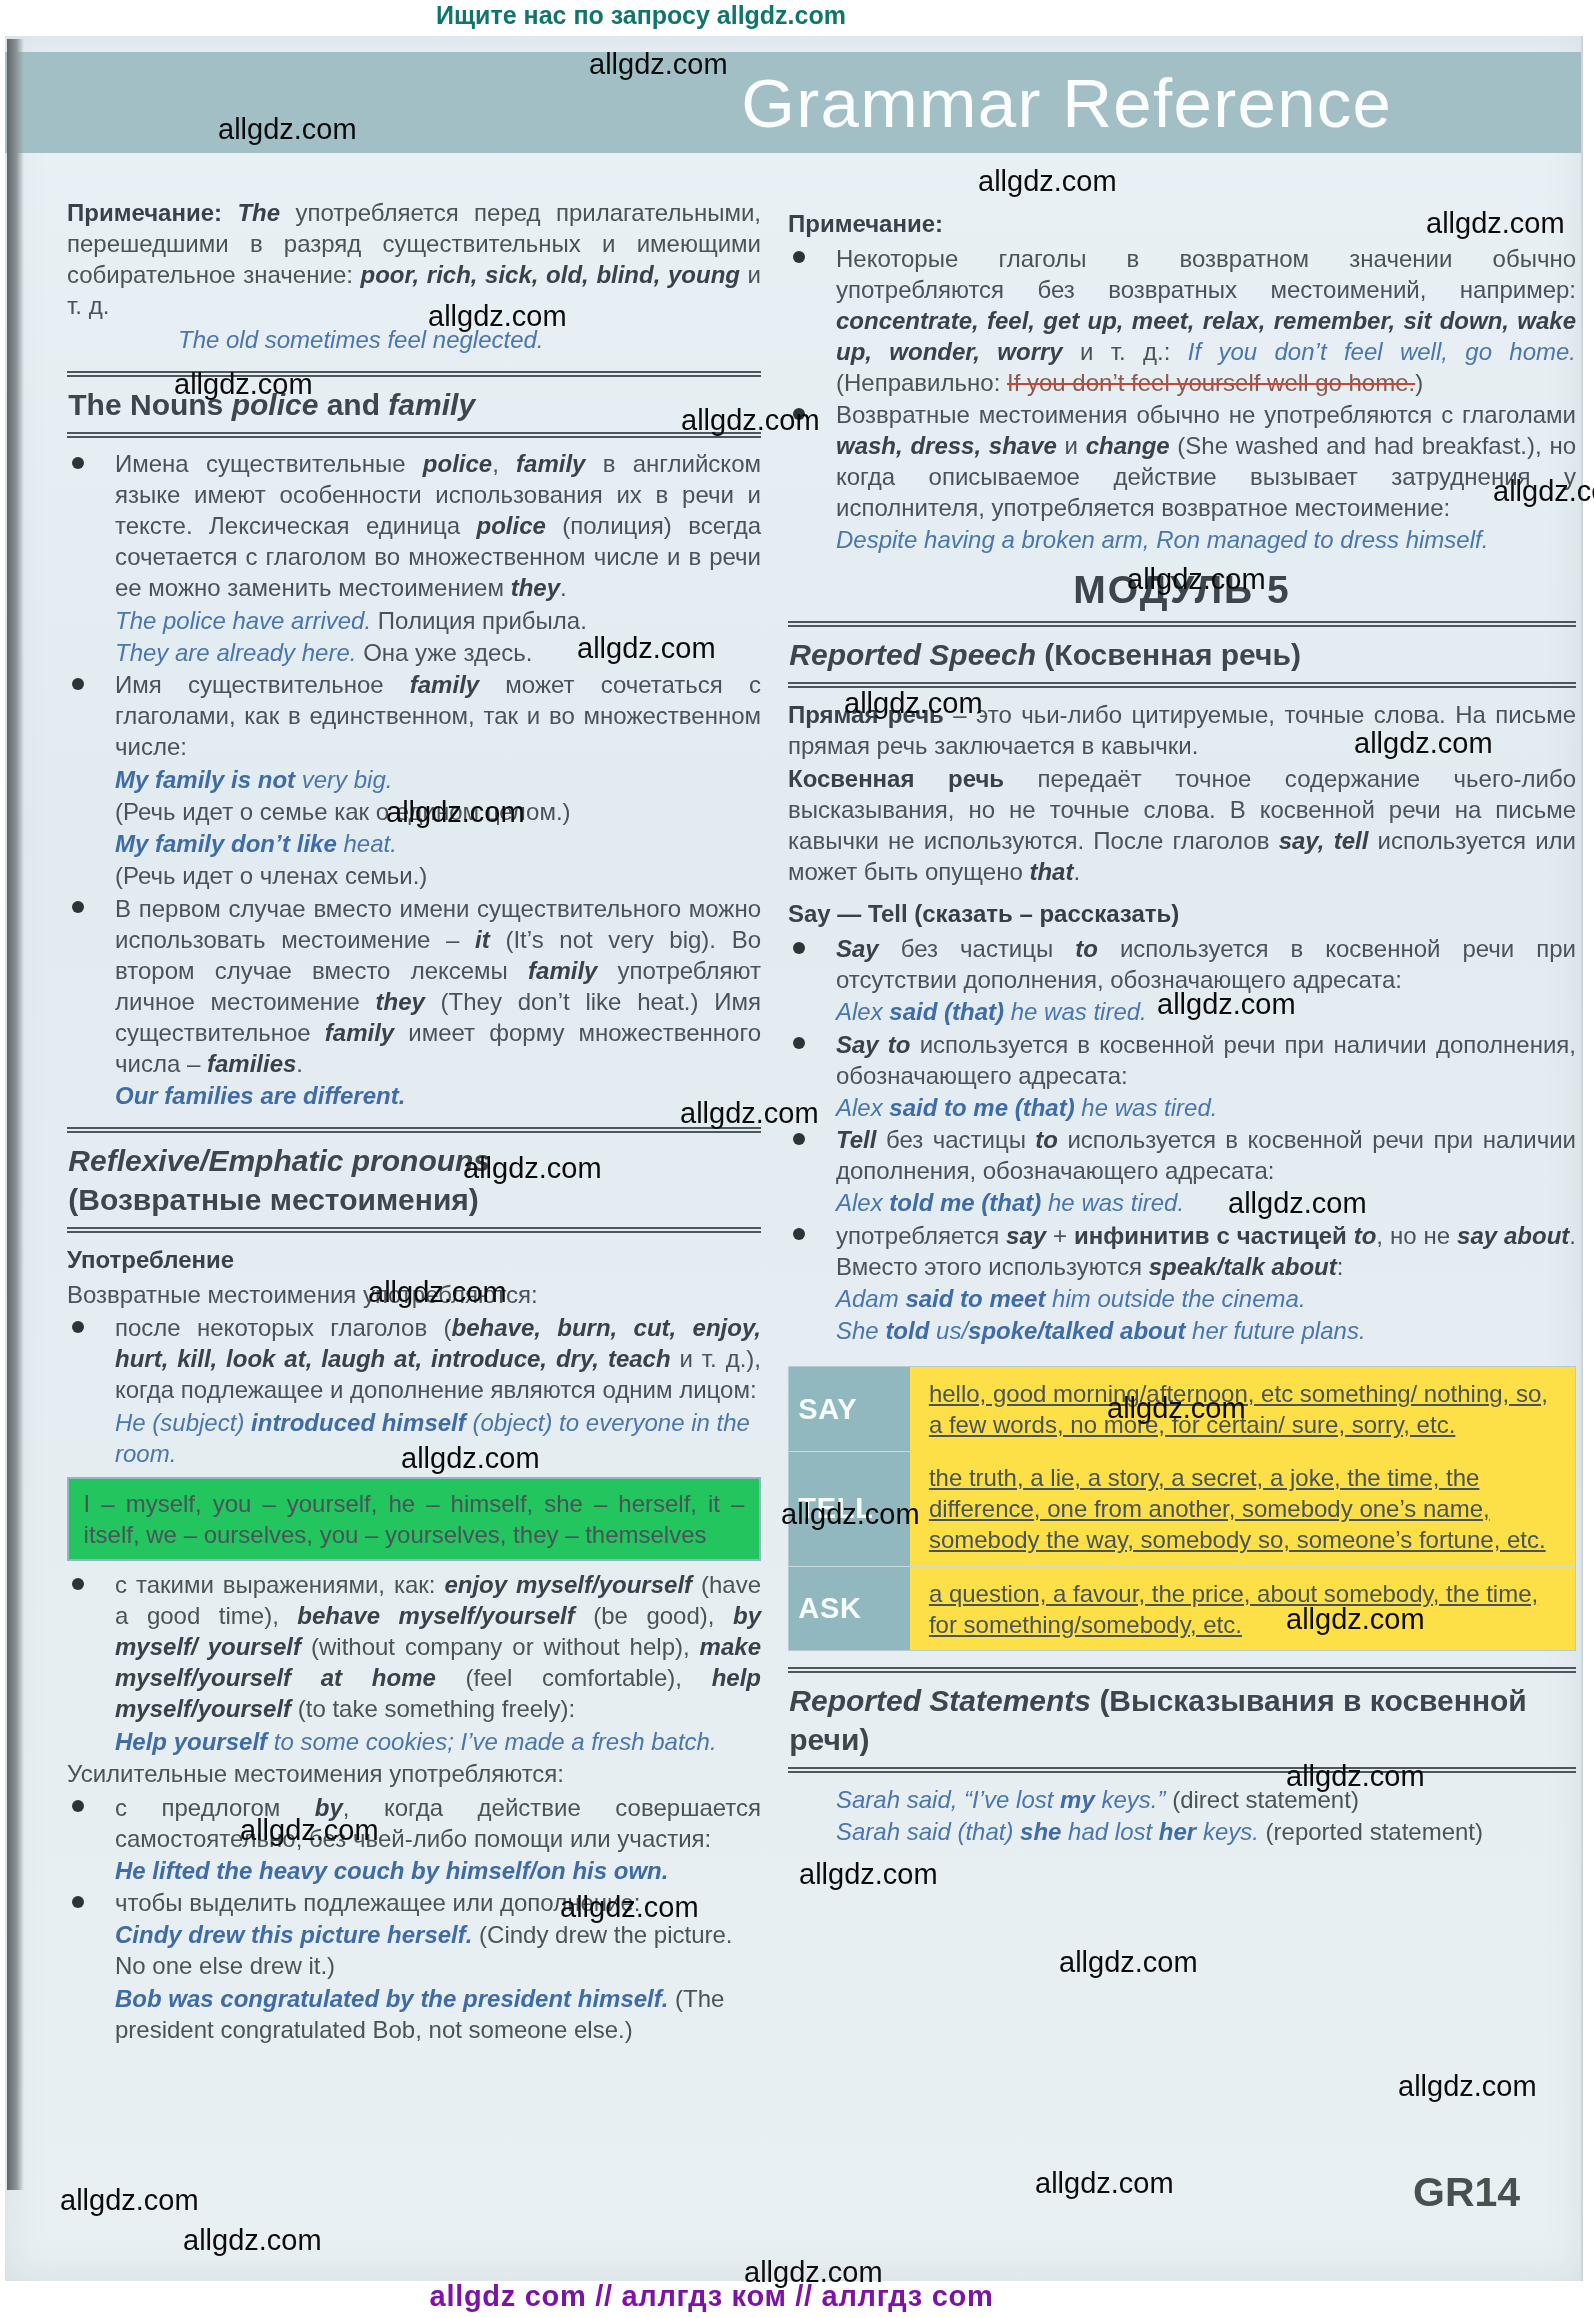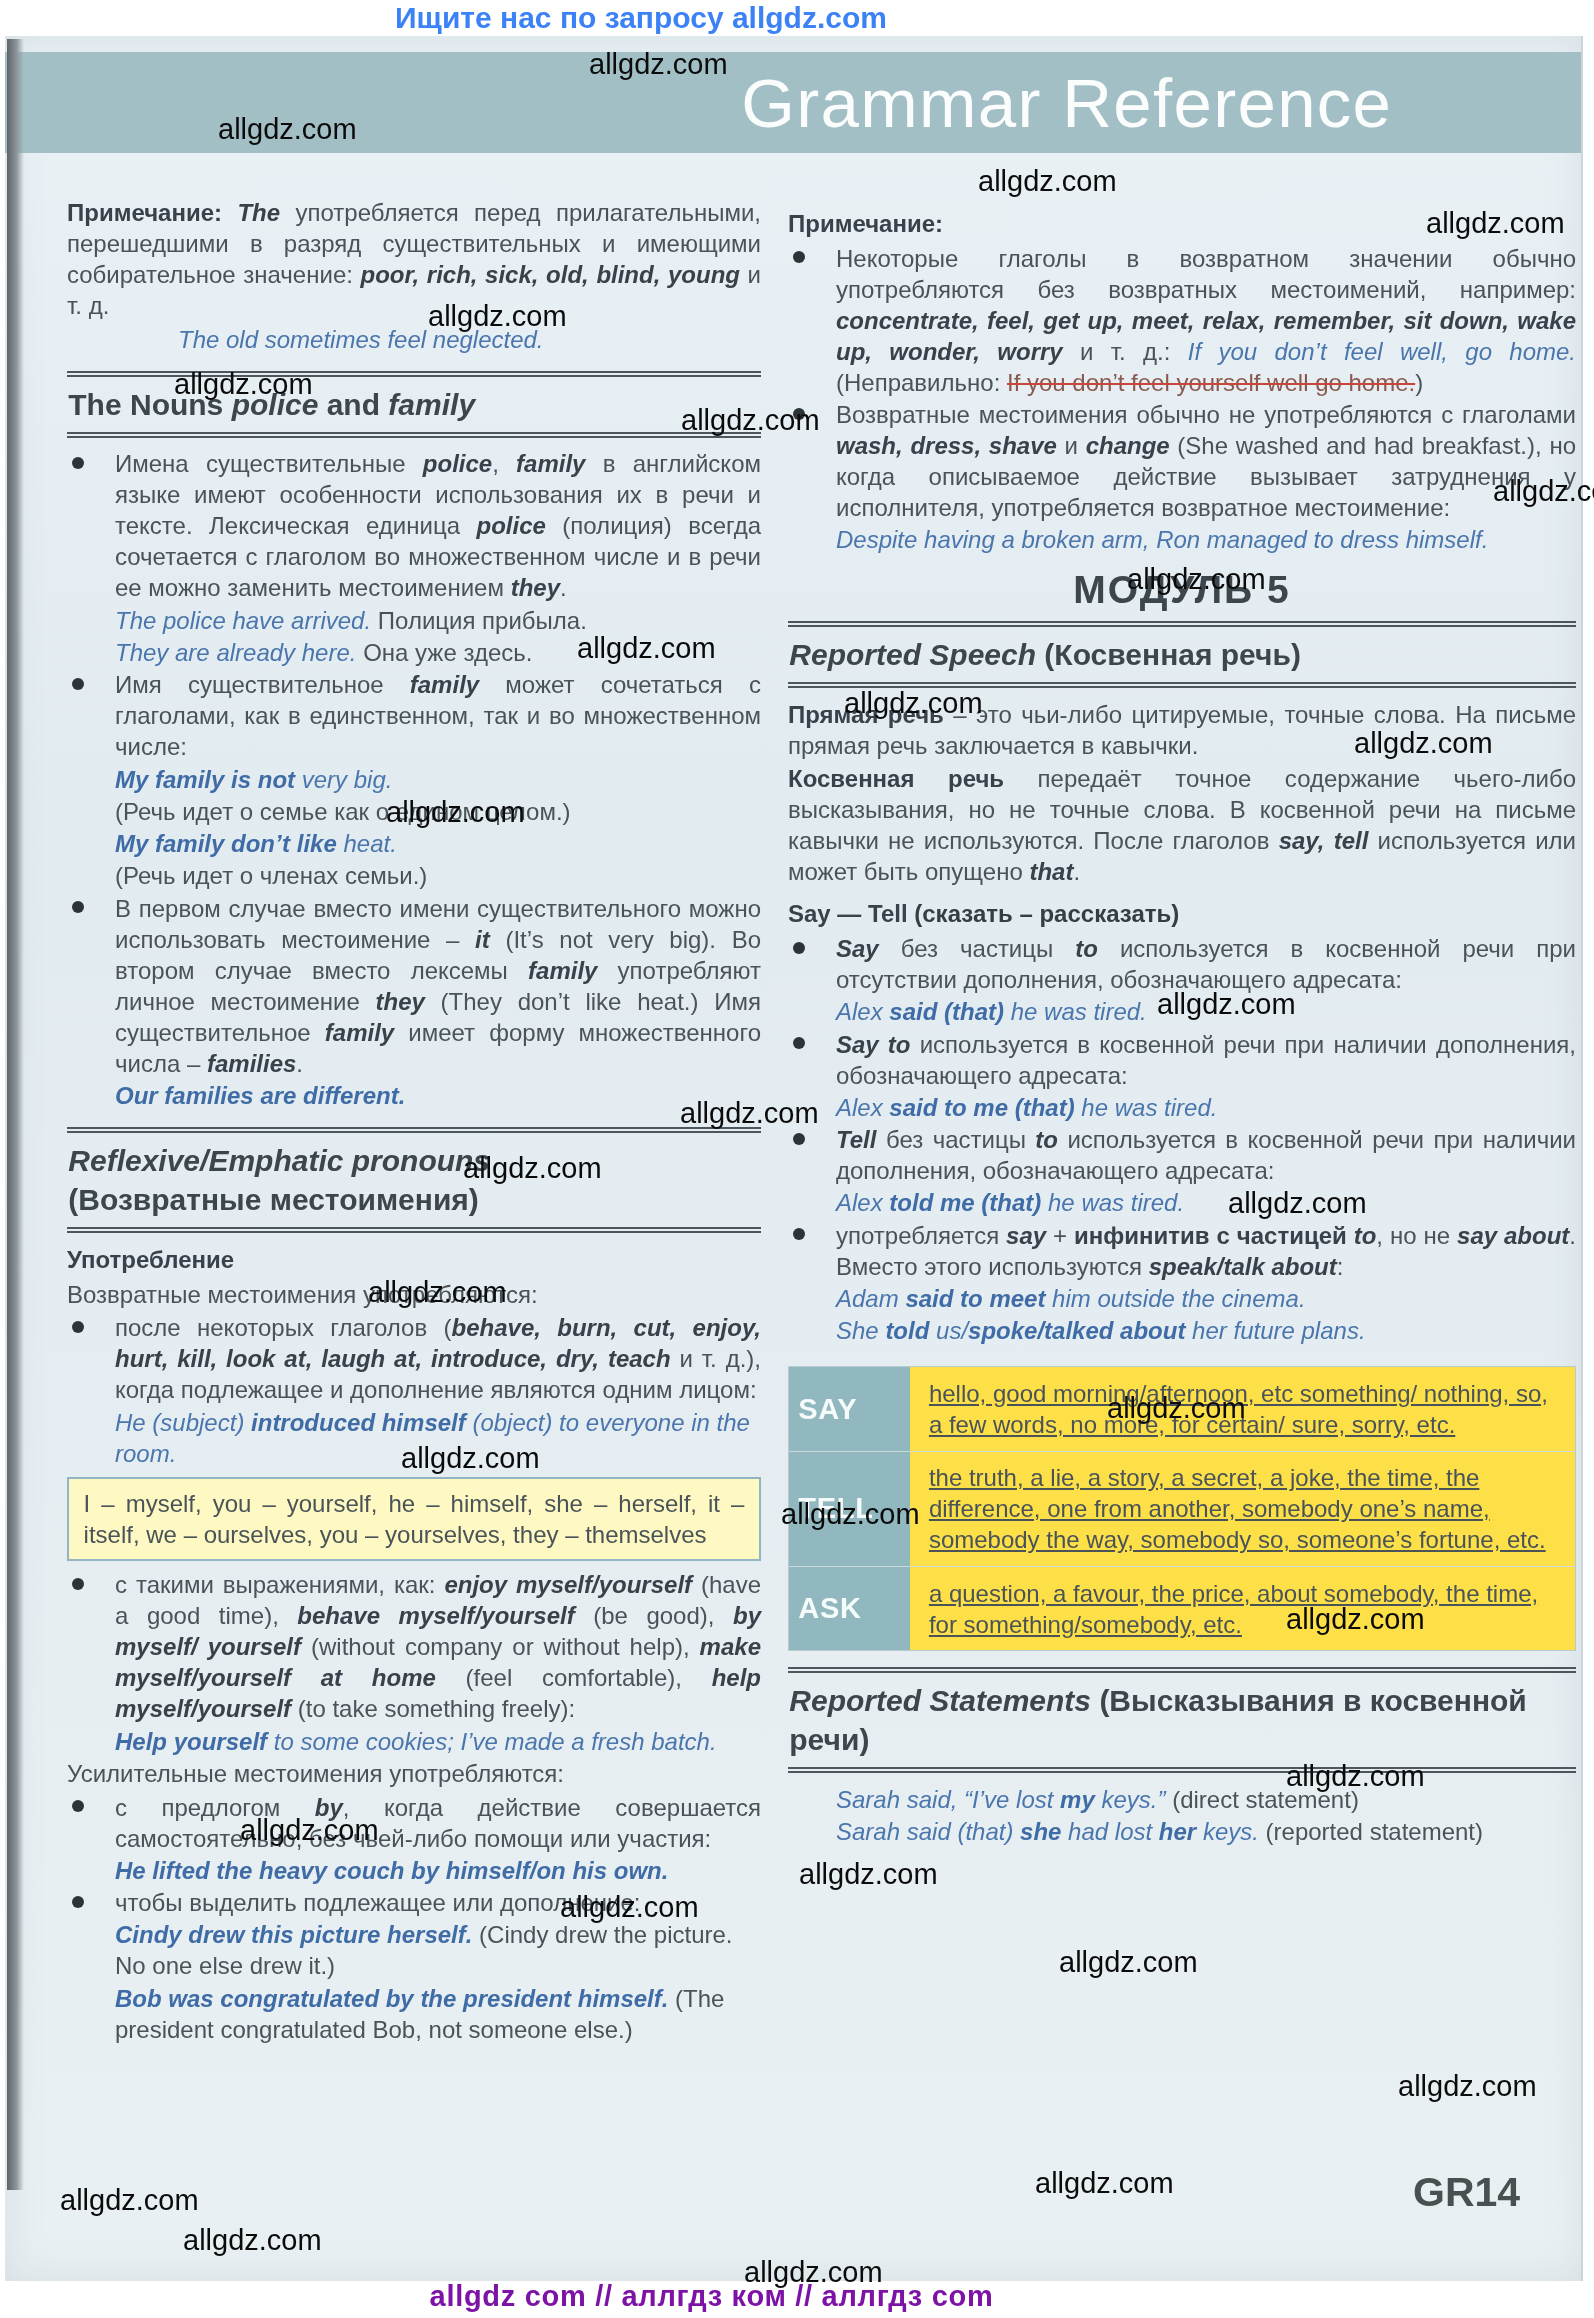--- a/index.html
+++ b/index.html
@@ -3,21 +3,21 @@
 <meta charset="utf-8">
 <style>
   html,body{margin:0;padding:0;}
   body{
     width:1594px;height:2319px;position:relative;overflow:hidden;
     background:#ffffff;font-family:"Liberation Sans",sans-serif;
   }
   
   .promo-line{
     position:absolute;top:1.3px;left:641px;transform:translateX(-50%);
-    font-size:30px;font-weight:700;color:#3b82f6;white-space:nowrap;text-align:center;
+    font-size:25px;font-weight:700;color:#0f766e;white-space:nowrap;text-align:center;
   }
   .page-scan{
     position:absolute;left:5.3px;top:36px;width:1581px;height:2245px;
     background:linear-gradient(180deg,#e9f1f5 0%,#e2ebf0 35%,#e6eef2 75%,#e9f0f3 100%);
     box-shadow:inset 0 0 40px rgba(120,140,150,.18);
   }
   .gutter-shadow{
     position:absolute;left:6.7px;top:39px;width:17.3px;height:2151px;
     background:linear-gradient(90deg,#5f6467 0%,#8b9498 55%,rgba(139,148,152,0) 100%);
   }
@@ -53,21 +53,21 @@
   .sec-hdr{
     border-top:6px double #4c565c;border-bottom:6px double #4c565c;
     padding:8px 1.3px;margin:16px 0 10.7px 0;
     font-size:30px;line-height:39px;font-weight:700;color:#3d464c;text-align:left;
   }
   .module{
     font-size:39px;font-weight:700;color:#3d464c;text-align:center;
     margin:18.6px 0 5.3px 0;letter-spacing:2px;
   }
   .pron-box{
-    border:2px solid #93b4c3;background:#fef9c3;
+    border:2px solid #93b4c3;background:#22c55e;
     padding:9.3px 14.6px;margin:8px 0;text-align:justify;
   }
   
   .say-table{margin:20px 0 12px 0;border:1.3px solid #b7cad0;}
   .st-row{display:flex;border-bottom:1.3px solid #cdd9dd;}
   .st-row:last-child{border-bottom:none;justify-content:space-between;}
   .st-label{
     width:112px;flex:0 0 112px;background:#92b8bf;color:#f5fafa;
     font-weight:700;font-size:29px;display:flex;align-items:center;
     padding-left:9.3px;letter-spacing:0.7px;

